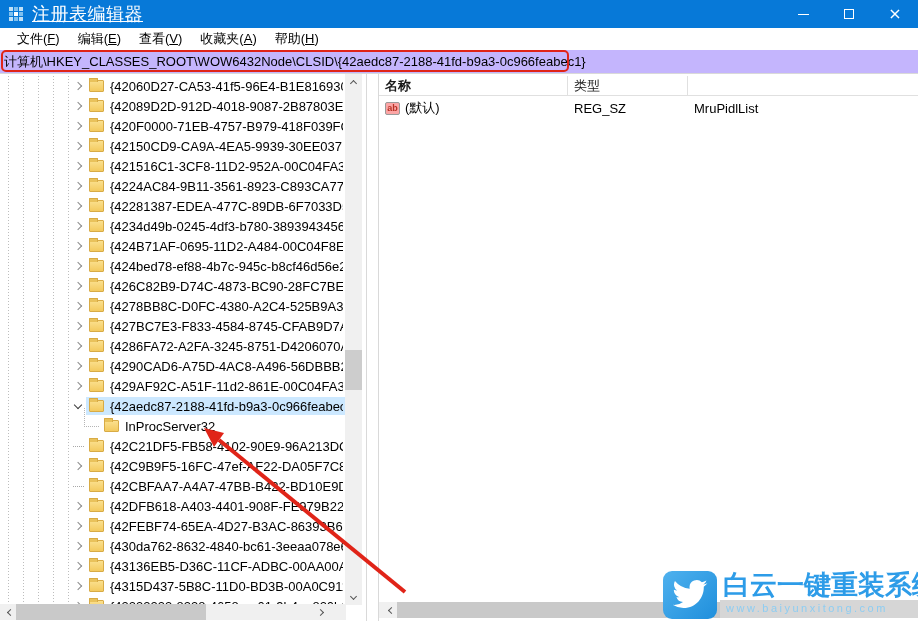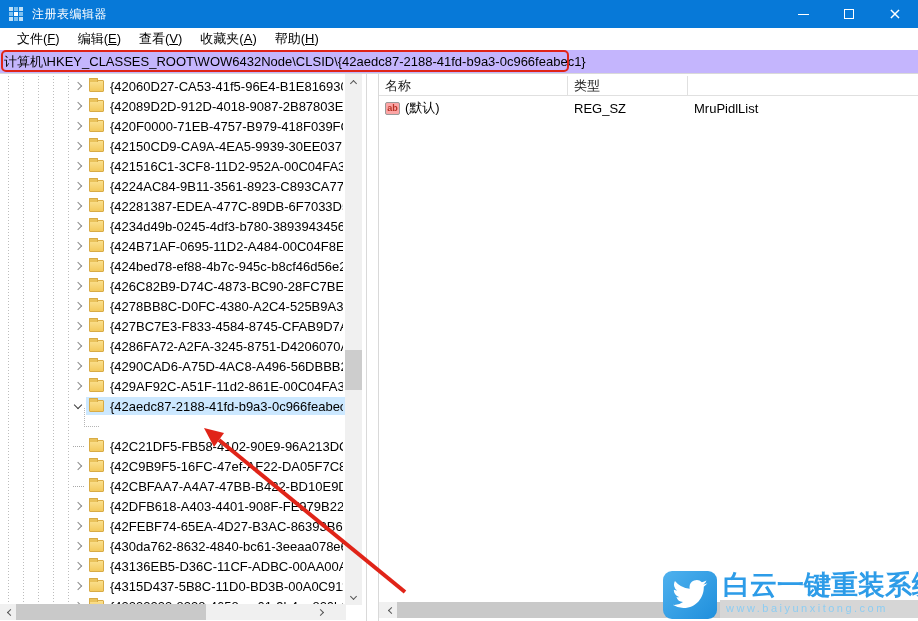--- a/index.html
+++ b/index.html
@@ -2,21 +2,21 @@
 <html style="--titlebar: #0779d8; --selection: #cce8ff; --annotation-red: #e02418; --wm-blue: #2d9ce8;"><head>
 <meta charset="utf-8">
 <style>
   * { margin:0; padding:0; box-sizing:border-box; }
   html,body { width:918px; height:621px; overflow:hidden; }
   body { font-family:"Liberation Sans","DejaVu Sans",sans-serif; font-size:13px; color:#000; background:#fff; position:relative; }
 
   
   .titlebar { position:absolute; left:0; top:0; width:918px; height:28px; background:var(--titlebar); display:flex; align-items:center; color:#fff; }
   .app-icon { width:15px; height:15px; margin:0 8px 0 9px; flex:0 0 auto; }
-  .title-text { font-size:12px; letter-spacing:0.5px; }
+  .title-text { font-size:18px; letter-spacing:0.5px;text-decoration:underline; }
   .win-controls { margin-left:auto; display:flex; height:100%; }
   .win-btn { width:46px; height:100%; display:flex; align-items:center; justify-content:center; color:#fff; font-size:15px; }
   .glyph-min { width:11px; height:1px; background:#fff; display:block; }
   .glyph-max { width:10px; height:10px; border:1px solid #fff; display:block; }
   .glyph-close { font-size:16px; line-height:1; font-family:"DejaVu Sans",sans-serif; }
 
   
   .menubar { position:absolute; left:0; top:28px; width:918px; height:22px; background:#fff; display:flex; align-items:center; padding-left:8px; }
   .menu-item { padding:9px 9px; white-space:nowrap; }
   .menu-item u { text-decoration:underline; }
@@ -66,21 +66,21 @@
   .left .sb-chev { transform:rotate(135deg); margin-left:3px; }
   .rightA .sb-chev { transform:rotate(-45deg); margin-right:3px; }
   .hscroll { position:absolute; height:16px; background:#f0f0f0; z-index:5; }
   .hscroll .hthumb { position:absolute; top:0; height:16px; background:#c9c9c9; }
   .tree-hscroll { left:0; bottom:1px; width:346px; }
   .right-hscroll { left:0; bottom:3px; width:540px; }
 
   
   .list-header { position:absolute; left:0; top:2px; width:540px; height:20px; display:flex; border-bottom:1px solid #e0e0e0; color:#1a1a1a; }
   .hcell { padding:2px 6px; border-right:1px solid #e0e0e0; display:flex; align-items:center; }
-  .hcell.c-name { width:189px; }
+  .hcell.c-name { width:189px;font-weight:bold; }
   .hcell.c-type { width:120px; }
   .hcell.c-data { flex:1; border-right:none; }
   .list-rows { position:absolute; left:0; top:24px; width:540px; }
   .lrow { height:20px; display:flex; align-items:center; }
   .lcell { padding:0 6px; overflow:hidden; white-space:nowrap; }
   .lc-name { width:189px; display:flex; align-items:center; }
   .lc-type { width:120px; }
   .lc-data { flex:1; }
   .ab-icon { display:inline-flex; align-items:center; justify-content:center; width:15px; height:13px; border:1px solid #9a9a9a; border-radius:2px; background:#fca5a5; color:#b73225; font-size:9px; font-weight:bold; margin-right:5px; flex:0 0 15px; }
 
@@ -292,20 +292,24 @@
           </span>
           <span class="fwrap">
             <span class="folder"></span>
             <span class="tlabel">{42aedc87-2188-41fd-b9a3-0c966feabec1}</span>
           </span>
         </div>
         <div class="trow chev-none depth-1">
           <span class="chev-box">
             <span class="chev"></span>
           </span>
+          <span class="fwrap">
+            <span class="folder"></span>
+            <span class="tlabel">InProcServer32</span>
+          </span>
         </div>
         <div class="trow chev-stub">
           <span class="chev-box">
             <span class="chev"></span>
           </span>
           <span class="fwrap">
             <span class="folder"></span>
             <span class="tlabel">{42C21DF5-FB58-4102-90E9-96A213DC7C</span>
           </span>
         </div>

